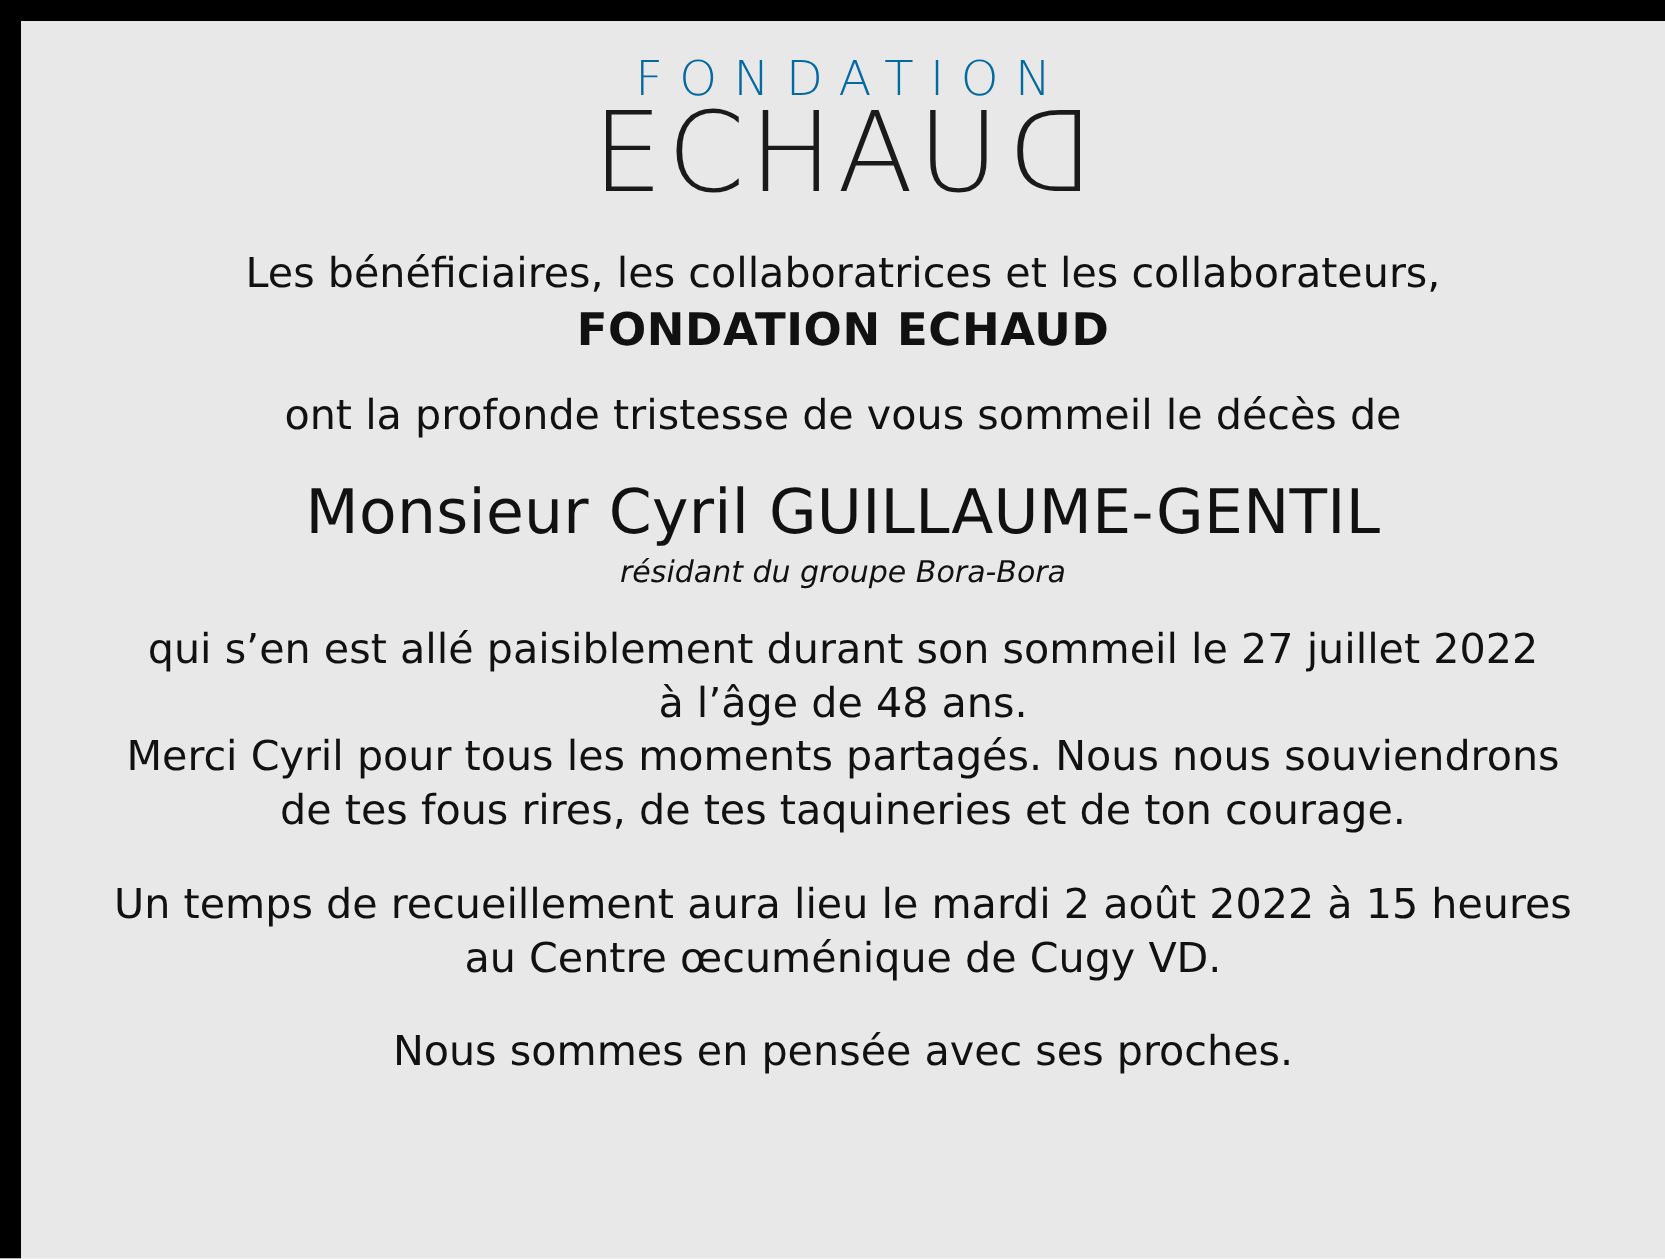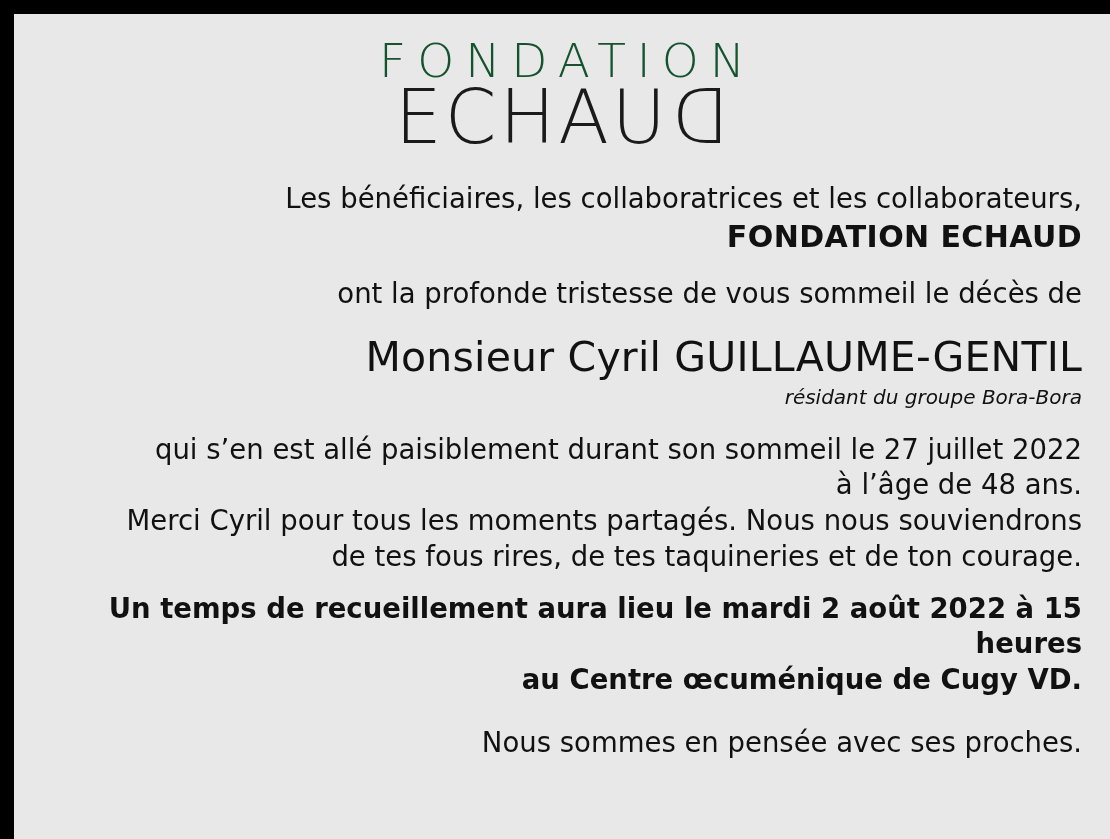--- a/index.html
+++ b/index.html
@@ -36,23 +36,23 @@
     padding-top: 22px;
   }
   
   .logo {
     width: 390px;
     text-align: center;
     user-select: none;
   }
   .logo-top {
     font-family: "DejaVu Sans", sans-serif;
-    font-size: 47px;
+    font-size: 32px;
     letter-spacing: 11px;
-    color: #14532d;
+    color: #0369a1;
     font-weight: 300;
     line-height: 1.05;
     text-indent: 11px;
   }
   .logo-bottom {
     font-family: "DejaVu Sans", sans-serif;
     font-size: 74px;
     letter-spacing: 3px;
     color: #1a1a1a;
     font-weight: 300;
@@ -68,21 +68,20 @@
   .body-text {
     width: 1040px;
     text-align: center;
     color: #111111;
     font-size: 27.5px;
     line-height: 1.30;
   }
   .para {
     margin: 0;
     padding: 0;
-    text-align: right;
   }
   .block1 { margin-top: 24px; }
   .strong-line {
     font-weight: bold;
     font-size: 30px;
     letter-spacing: 0.4px;
   }
   .block2 { margin-top: 20px; }
   .name {
     margin-top: 22px;
@@ -91,21 +90,21 @@
     letter-spacing: 0.2px;
     line-height: 1.15;
   }
   .subname {
     margin-top: 3px;
     font-style: italic;
     font-size: 20px;
   }
   .block3 { margin-top: 22px; }
   .block4 { }
-  .block5 { margin-top: 16px; font-weight: bold; }
+  .block5 { margin-top: 27px; }
   .block6 { margin-top: 27px; }
 </style>
 </head>
 <body>
 
 <div class="notice">
   <div class="inner">
 
     <div class="logo">
       <div class="logo-top">FONDATION</div>

